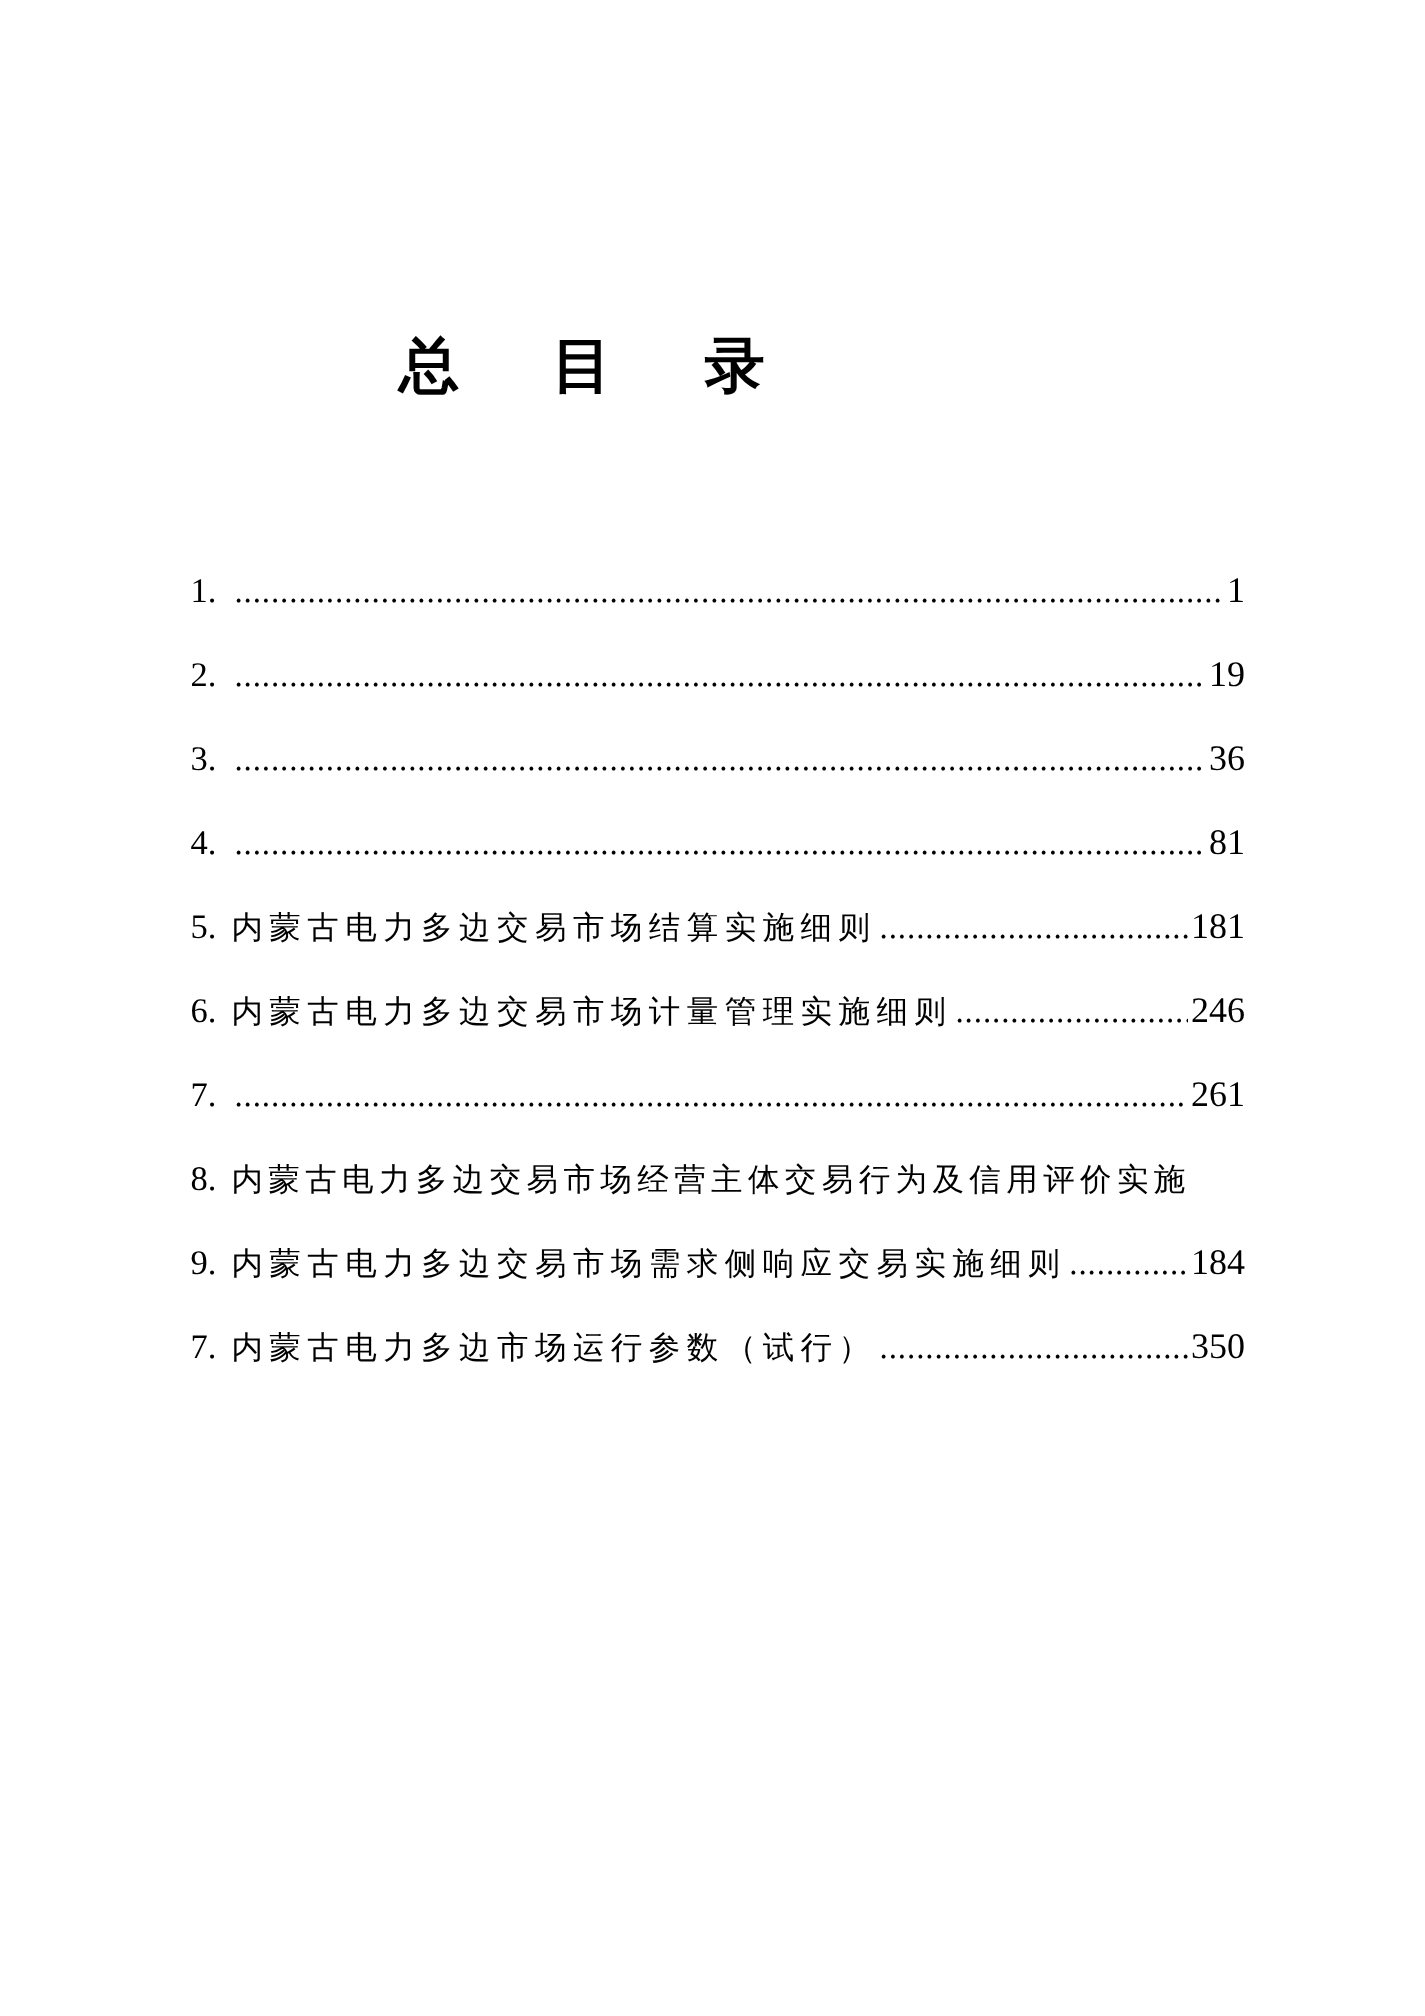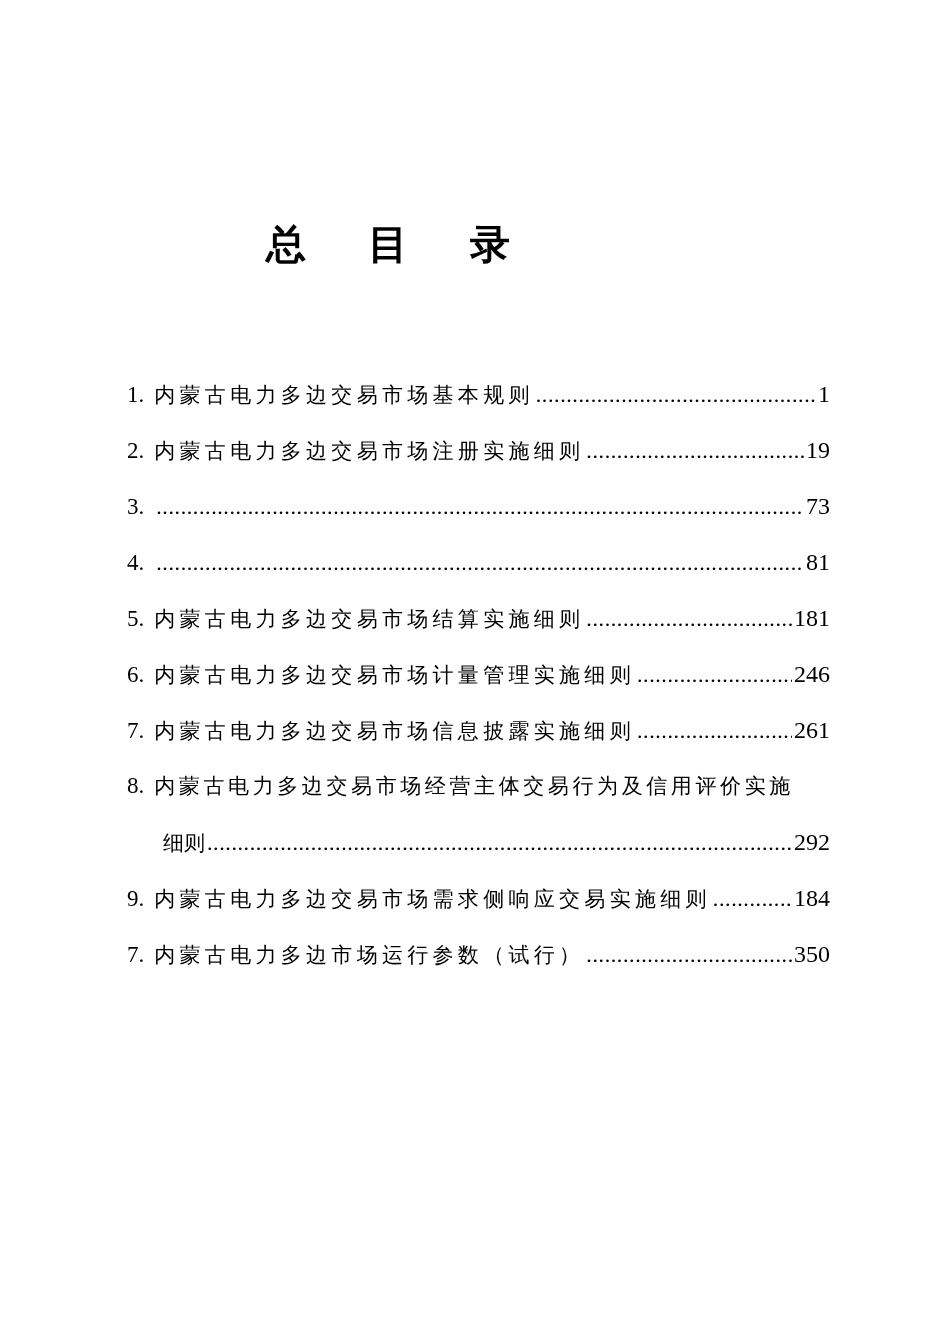--- a/index.html
+++ b/index.html
@@ -93,36 +93,34 @@
 <body>
 
 <div class="page">
 
   <div class="title">总 目 录</div>
 
   <div class="toc">
 
     <div class="toc-row">
       <span class="num">1.</span>
-      <span class="label">内蒙古电力多边交易市场基本规则</span>
       <span class="leader"></span>
       <span class="page-no">1</span>
     </div>
 
     <div class="toc-row">
       <span class="num">2.</span>
-      <span class="label">内蒙古电力多边交易市场注册实施细则</span>
       <span class="leader"></span>
       <span class="page-no">19</span>
     </div>
 
     <div class="toc-row">
       <span class="num">3.</span>
       <span class="leader"></span>
-      <span class="page-no">73</span>
+      <span class="page-no">36</span>
     </div>
 
     <div class="toc-row">
       <span class="num">4.</span>
       <span class="leader"></span>
       <span class="page-no">81</span>
     </div>
 
     <div class="toc-row">
       <span class="num">5.</span>
@@ -133,33 +131,27 @@
 
     <div class="toc-row">
       <span class="num">6.</span>
       <span class="label">内蒙古电力多边交易市场计量管理实施细则</span>
       <span class="leader"></span>
       <span class="page-no">246</span>
     </div>
 
     <div class="toc-row">
       <span class="num">7.</span>
-      <span class="label">内蒙古电力多边交易市场信息披露实施细则</span>
       <span class="leader"></span>
       <span class="page-no">261</span>
     </div>
 
     <div class="toc-row">
       <span class="num">8.</span>
       <span class="label narrow">内蒙古电力多边交易市场经营主体交易行为及信用评价实施</span>
-    </div>
-    <div class="toc-row indent">
-      <span class="label cont">细则</span>
-      <span class="leader"></span>
-      <span class="page-no">292</span>
     </div>
 
     <div class="toc-row">
       <span class="num">9.</span>
       <span class="label">内蒙古电力多边交易市场需求侧响应交易实施细则</span>
       <span class="leader"></span>
       <span class="page-no">184</span>
     </div>
 
     <div class="toc-row">

